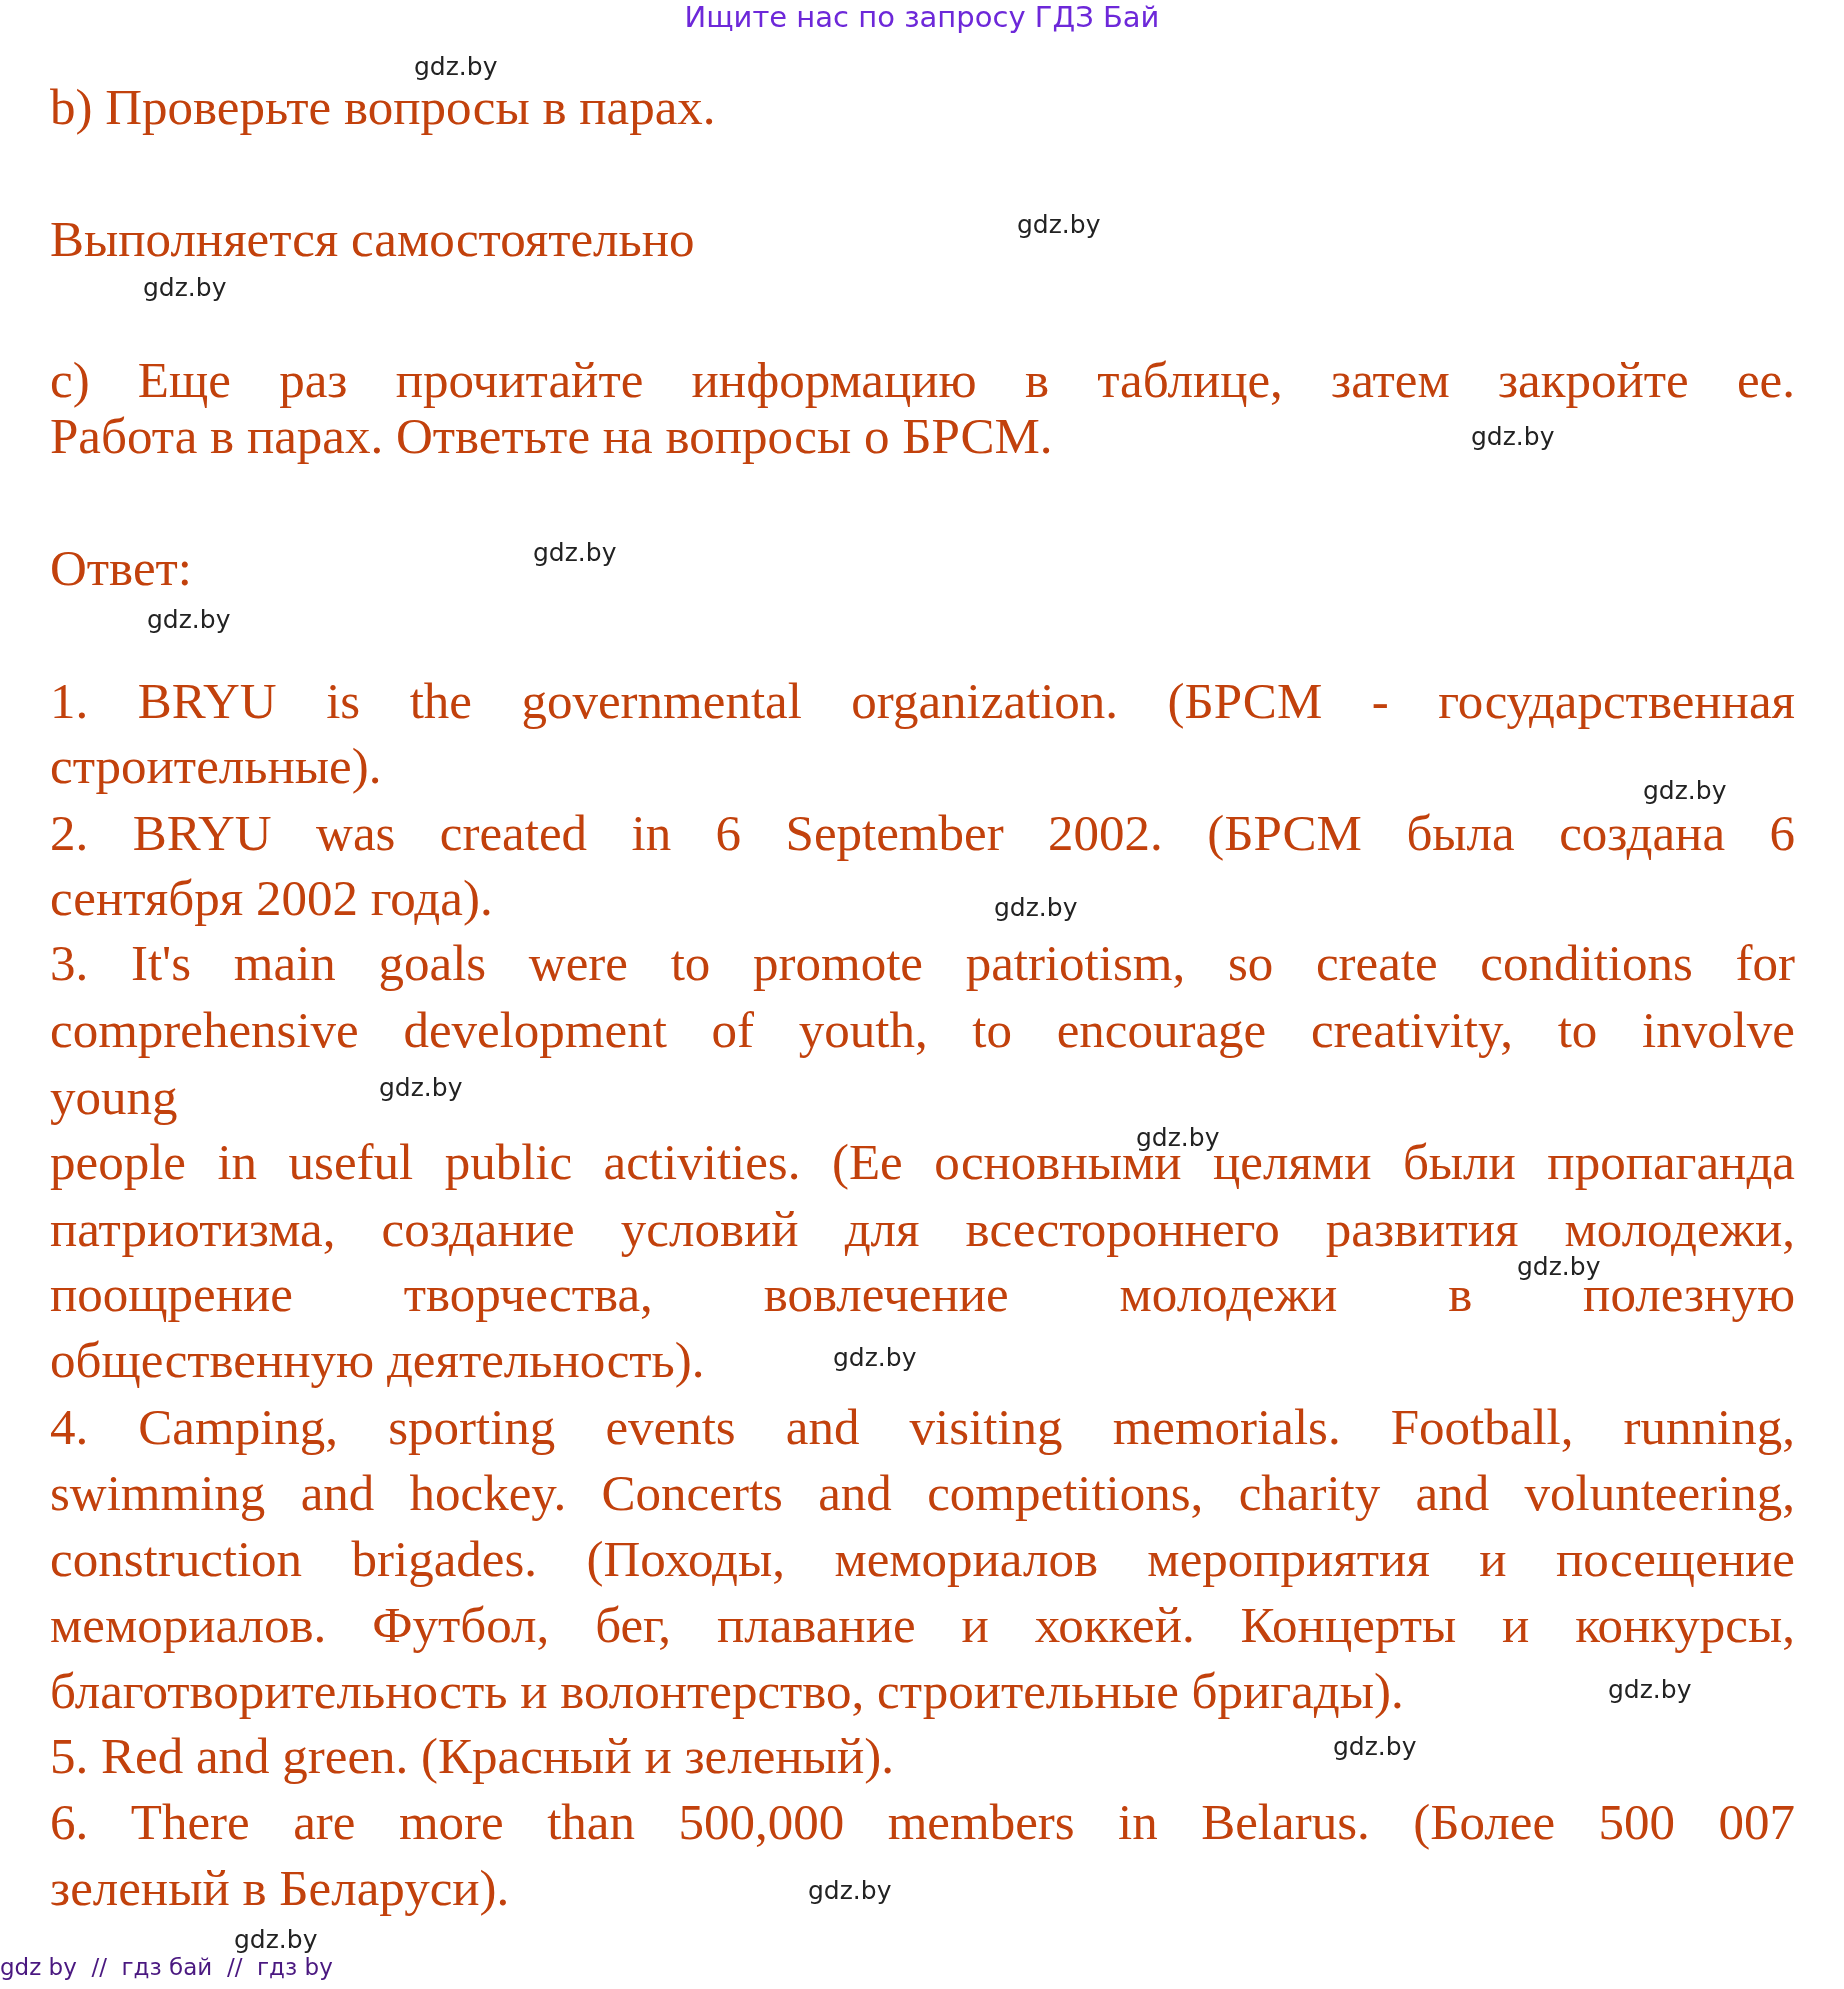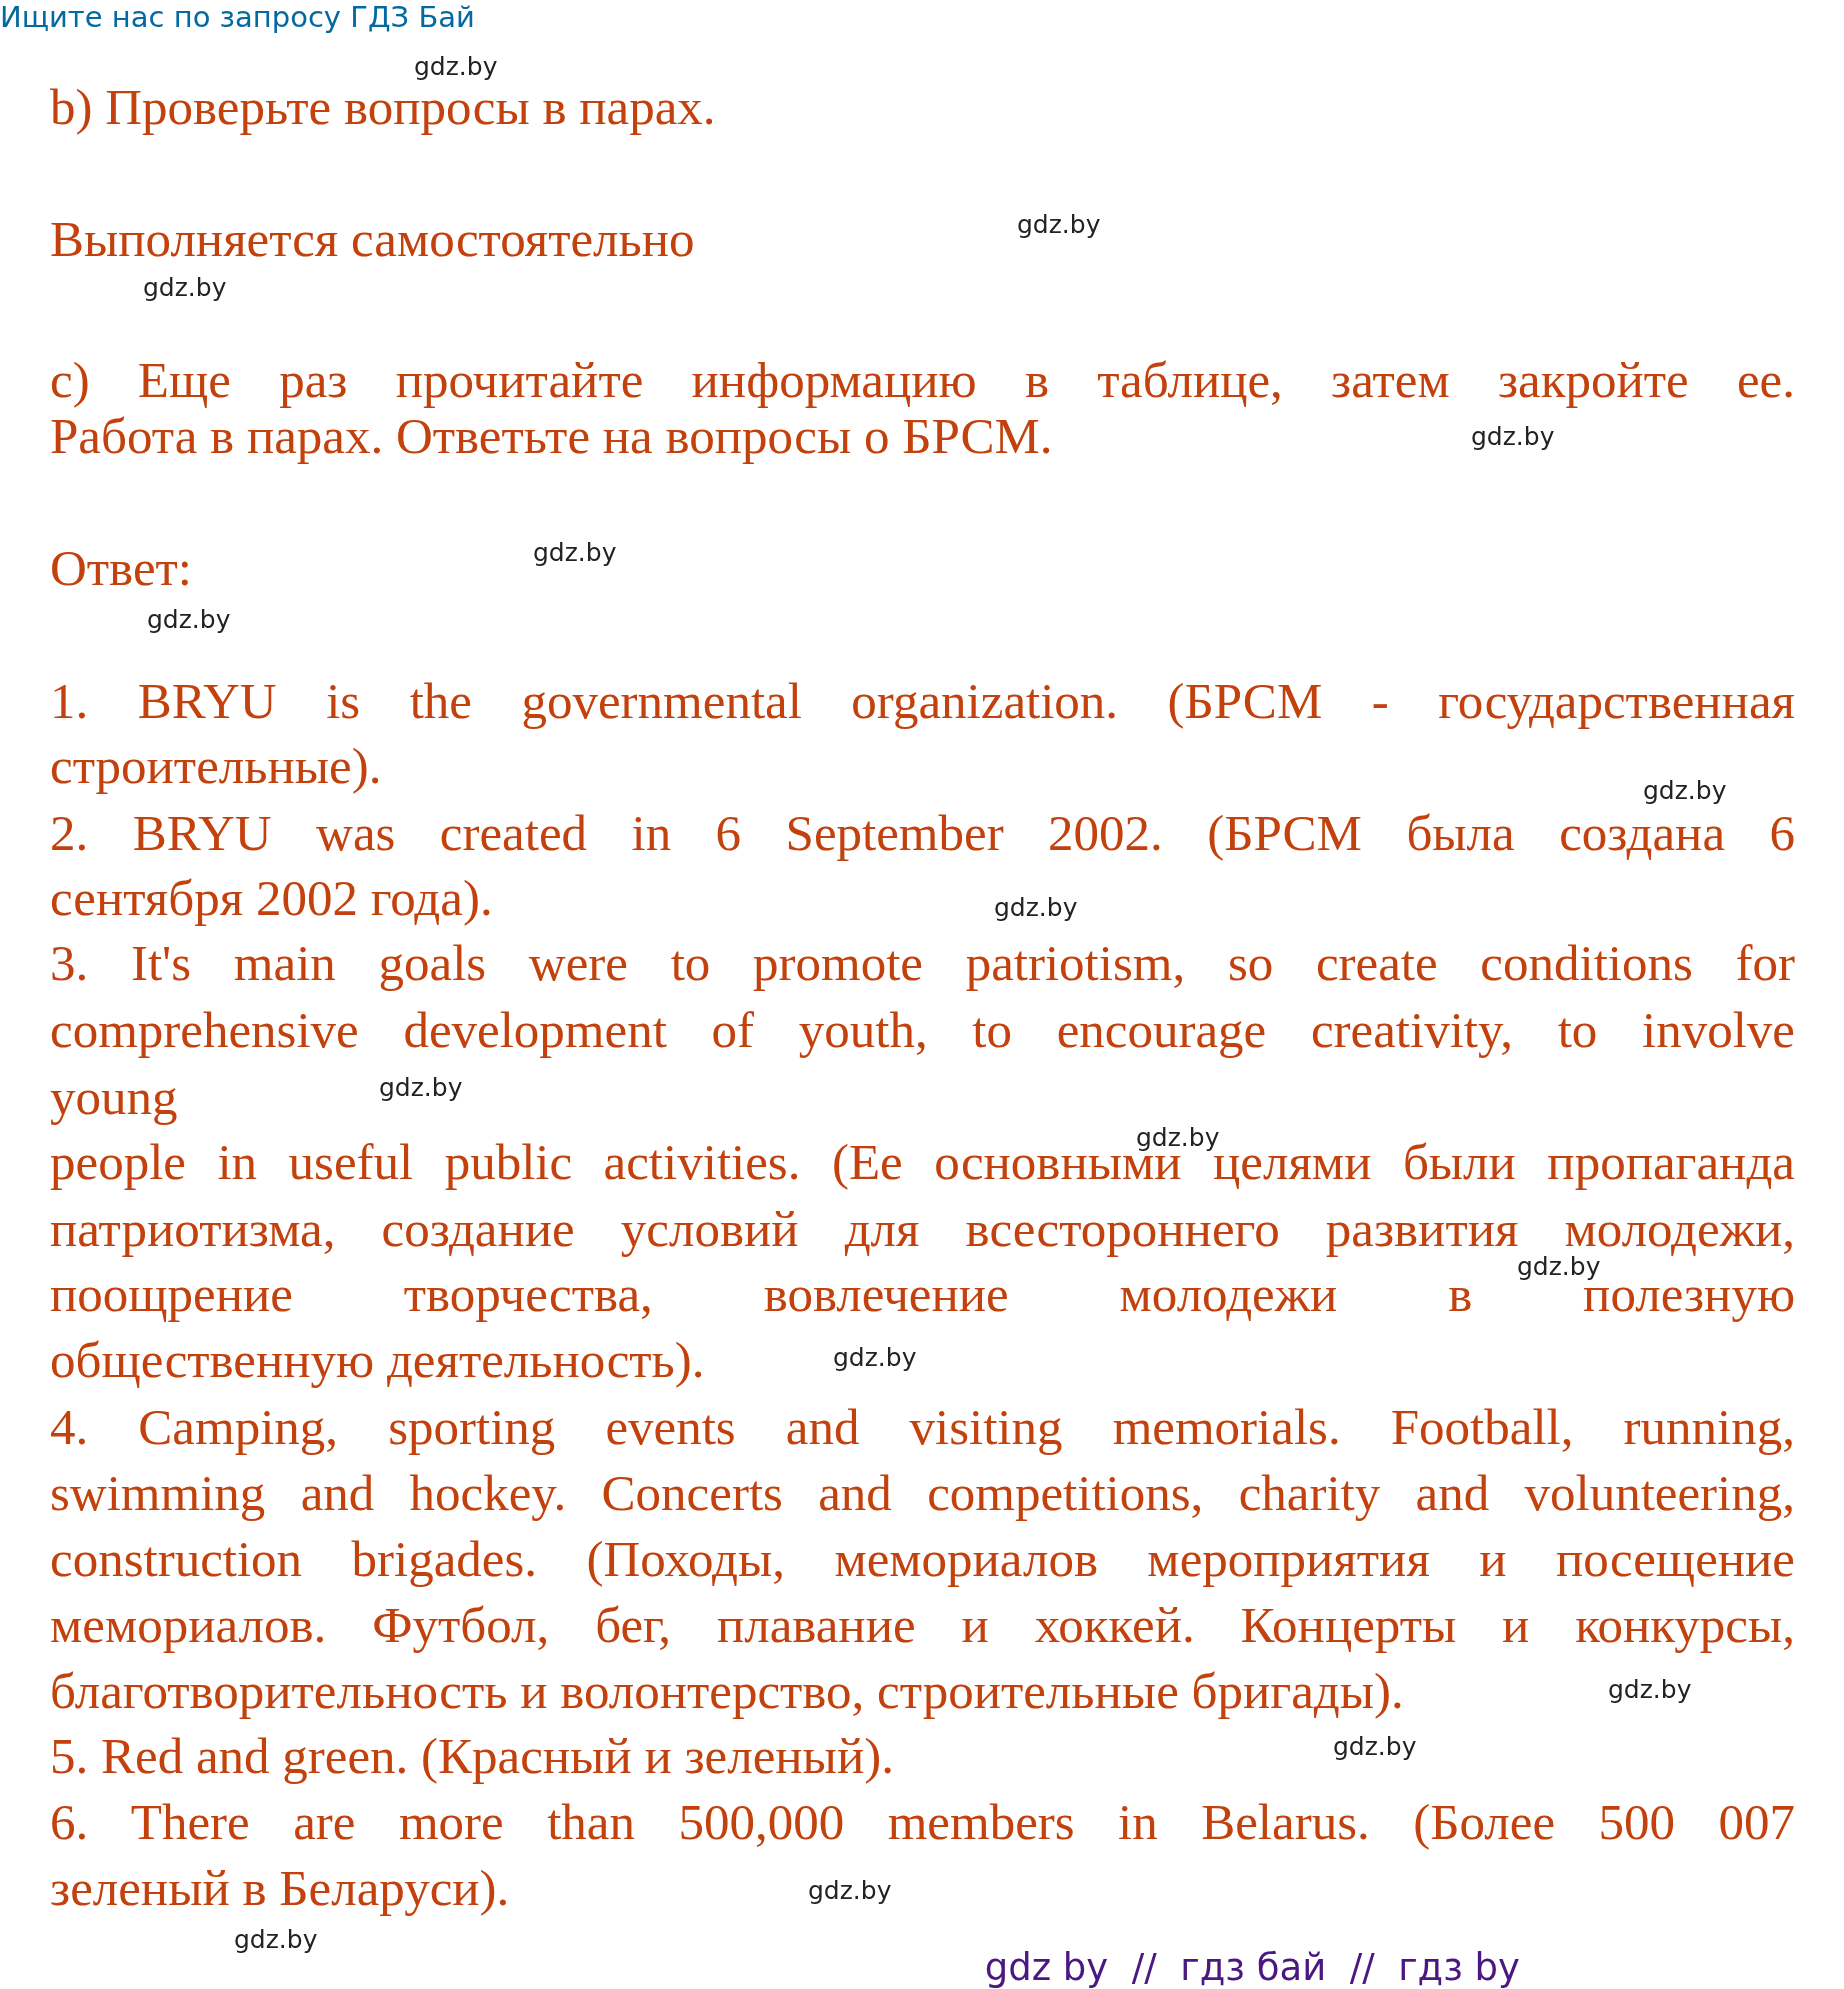--- a/index.html
+++ b/index.html
@@ -1,18 +1,18 @@
 <!DOCTYPE html>
 <html><head>
 <meta charset="utf-8">
 <style>
   html, body { margin:0; padding:0; background:#ffffff; }
   body { width:1844px; height:1990px; position:relative; overflow:hidden; }
-  .top-banner { position:absolute; top:0; left:0; width:1844px; text-align:left; font-family:"DejaVu Sans", sans-serif; font-size:29px; color:#0369a1; line-height:35px; }
-  .bottom-banner { position:absolute; top:1950px; left:0; width:1520px; text-align:right; font-family:"DejaVu Sans", sans-serif; font-size:37px; color:#4a1880; line-height:35px; white-space:pre; }
+  .top-banner { position:absolute; top:0; left:0; width:1844px; text-align:center; font-family:"DejaVu Sans", sans-serif; font-size:29px; color:#6d28d9; line-height:35px; }
+  .bottom-banner { position:absolute; top:1950px; left:0; width:1520px; text-align:left; font-family:"DejaVu Sans", sans-serif; font-size:23px; color:#4a1880; line-height:35px; white-space:pre; }
   .line { position:absolute; left:50px; font-family:"Liberation Serif", serif; font-size:51px; color:#c2410c; line-height:59px; white-space:nowrap; }
   .just { width:1745px; text-align:justify; text-align-last:justify; white-space:normal; }
   .wm { position:absolute; font-family:"DejaVu Sans", sans-serif; font-size:25px; color:#222; line-height:29px;text-align:center; }
 </style>
 </head>
 <body>
 
 <div class="top-banner">Ищите нас по запросу ГДЗ Бай</div>
 
 <div class="line" style="top:78px">b) Проверьте вопросы в парах.</div>

